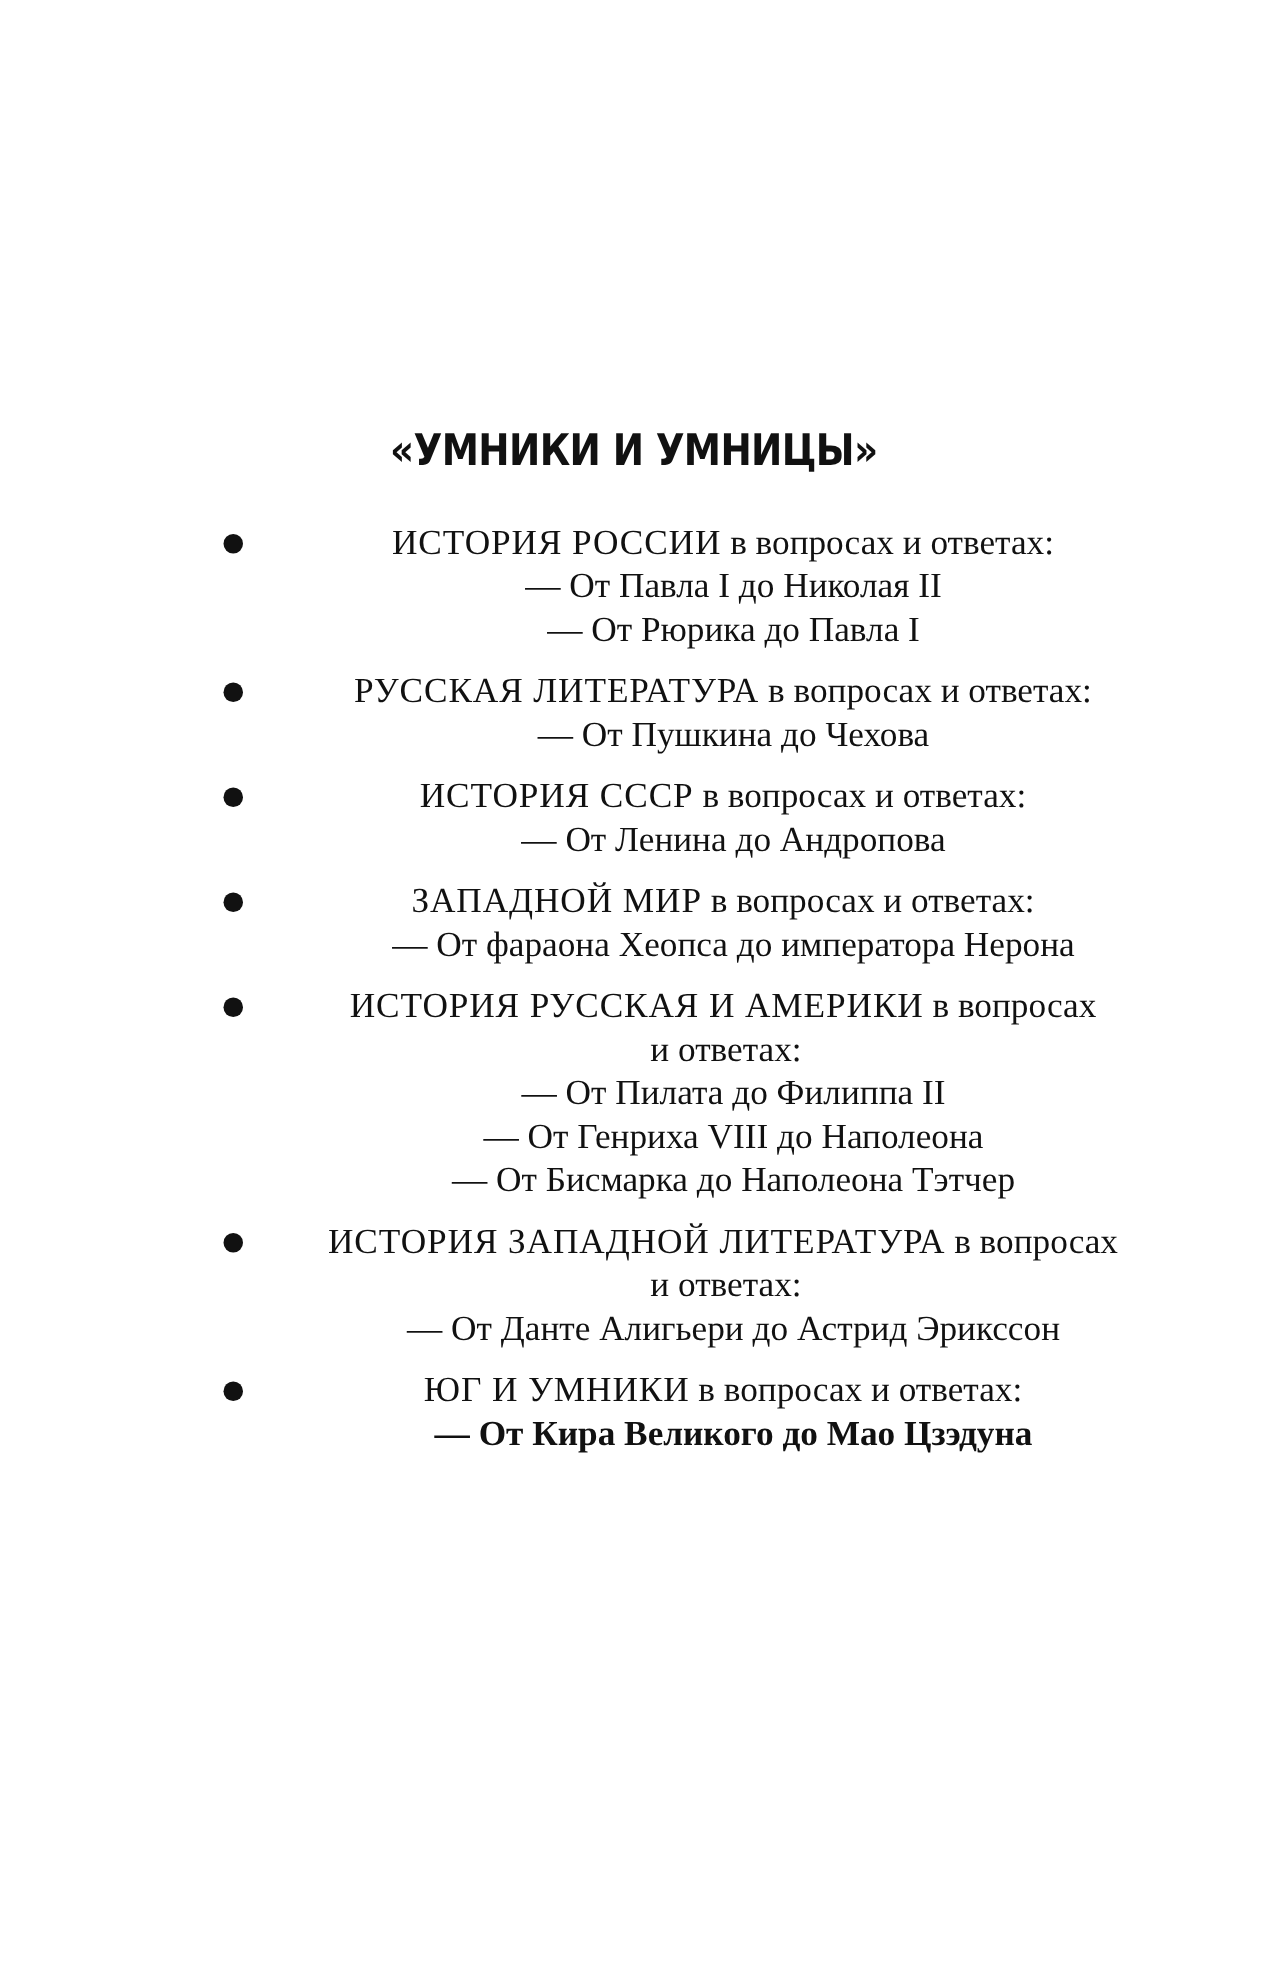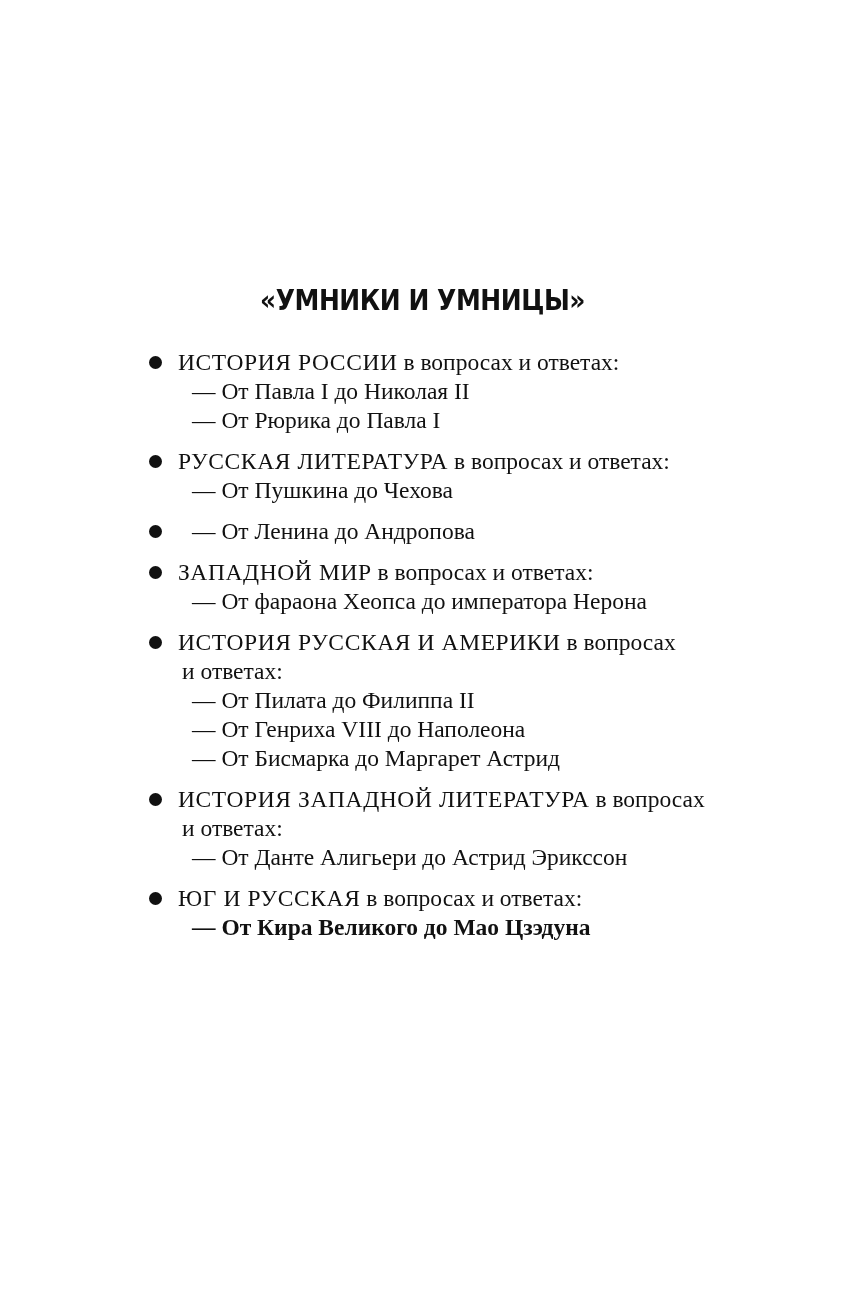--- a/index.html
+++ b/index.html
@@ -4,21 +4,21 @@
 <style>
   html, body { margin: 0; padding: 0; background: #ffffff; }
   body { width: 845px; height: 1312px; position: relative; overflow: hidden; color: #111111; }
   .title {
     position: absolute; left: 0; width: 845px; top: 283px;
     text-align: center;
     font-family: "DejaVu Sans", sans-serif; font-weight: bold;
     font-size: 29px; letter-spacing: -0.5px; transform: scaleX(0.86);
   }
   .list { position: absolute; left: 146px; top: 348px; width: 640px;
-    font-family: "Liberation Serif", serif; font-size: 23.5px; line-height: 29px; }
+    font-family: "Liberation Serif", serif; font-size: 23.5px; line-height: 29px; text-align: center; }
   .item { position: relative; padding-left: 32px; margin-bottom: 12px; }
   .bullet { position: absolute; left: 3px; top: 8px; width: 13px; height: 13px; border-radius: 50%; background: #111; }
   .head .caps { letter-spacing: 0.6px; }
   .cont { padding-left: 4px; }
   .sub { padding-left: 14px; }
   .sub.bold { font-weight: bold; }
 </style>
 </head>
 <body>
 
@@ -31,39 +31,40 @@
     <div class="sub">— От Павла I до Николая II</div>
     <div class="sub">— От Рюрика до Павла I</div>
   </div>
   <div class="item">
     <span class="bullet"></span>
     <div class="head"><span class="caps">РУССКАЯ ЛИТЕРАТУРА</span><span> в вопросах и ответах:</span></div>
     <div class="sub">— От Пушкина до Чехова</div>
   </div>
   <div class="item">
     <span class="bullet"></span>
+    <div class="head"><span class="caps">ИСТОРИЯ СССР</span><span> в вопросах и ответах:</span></div>
     <div class="sub">— От Ленина до Андропова</div>
   </div>
   <div class="item">
     <span class="bullet"></span>
     <div class="head"><span class="caps">ЗАПАДНОЙ МИР</span><span> в вопросах и ответах:</span></div>
     <div class="sub">— От фараона Хеопса до императора Нерона</div>
   </div>
   <div class="item">
     <span class="bullet"></span>
     <div class="head"><span class="caps">ИСТОРИЯ РУССКАЯ И АМЕРИКИ</span><span> в вопросах</span></div>
     <div class="cont">и ответах:</div>
     <div class="sub">— От Пилата до Филиппа II</div>
     <div class="sub">— От Генриха VIII до Наполеона</div>
-    <div class="sub">— От Бисмарка до Маргарет Астрид</div>
+    <div class="sub">— От Бисмарка до Наполеона Тэтчер</div>
   </div>
   <div class="item">
     <span class="bullet"></span>
     <div class="head"><span class="caps">ИСТОРИЯ ЗАПАДНОЙ ЛИТЕРАТУРА</span><span> в вопросах</span></div>
     <div class="cont">и ответах:</div>
     <div class="sub">— От Данте Алигьери до Астрид Эрикссон</div>
   </div>
   <div class="item">
     <span class="bullet"></span>
-    <div class="head"><span class="caps">ЮГ И РУССКАЯ</span><span> в вопросах и ответах:</span></div>
+    <div class="head"><span class="caps">ЮГ И УМНИКИ</span><span> в вопросах и ответах:</span></div>
     <div class="sub bold">— От Кира Великого до Мао Цзэдуна</div>
   </div>
 </div>
 
 </body></html>

